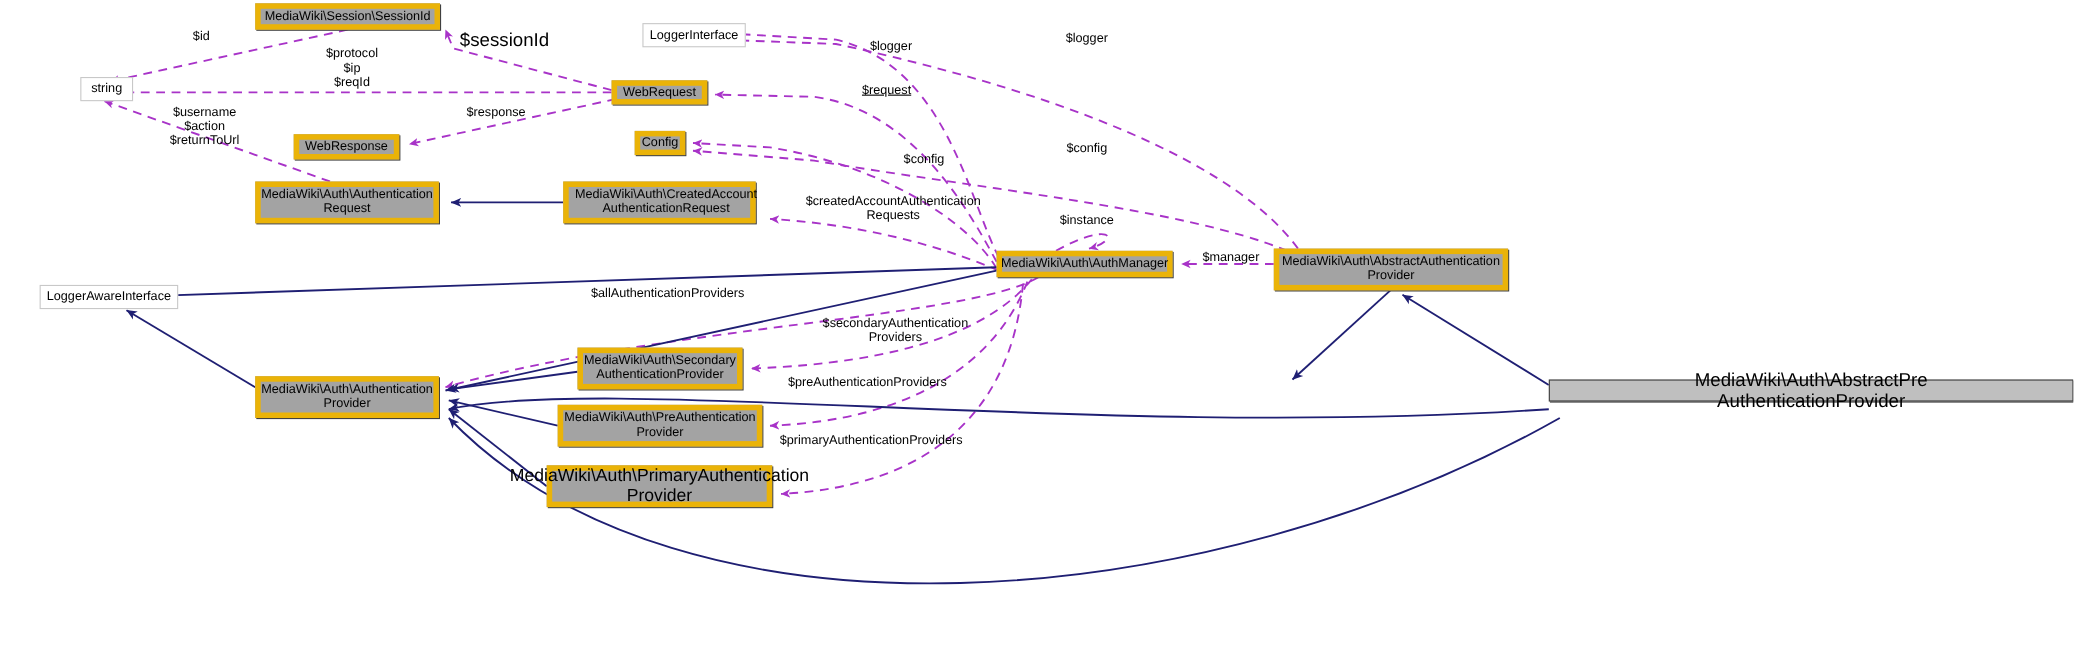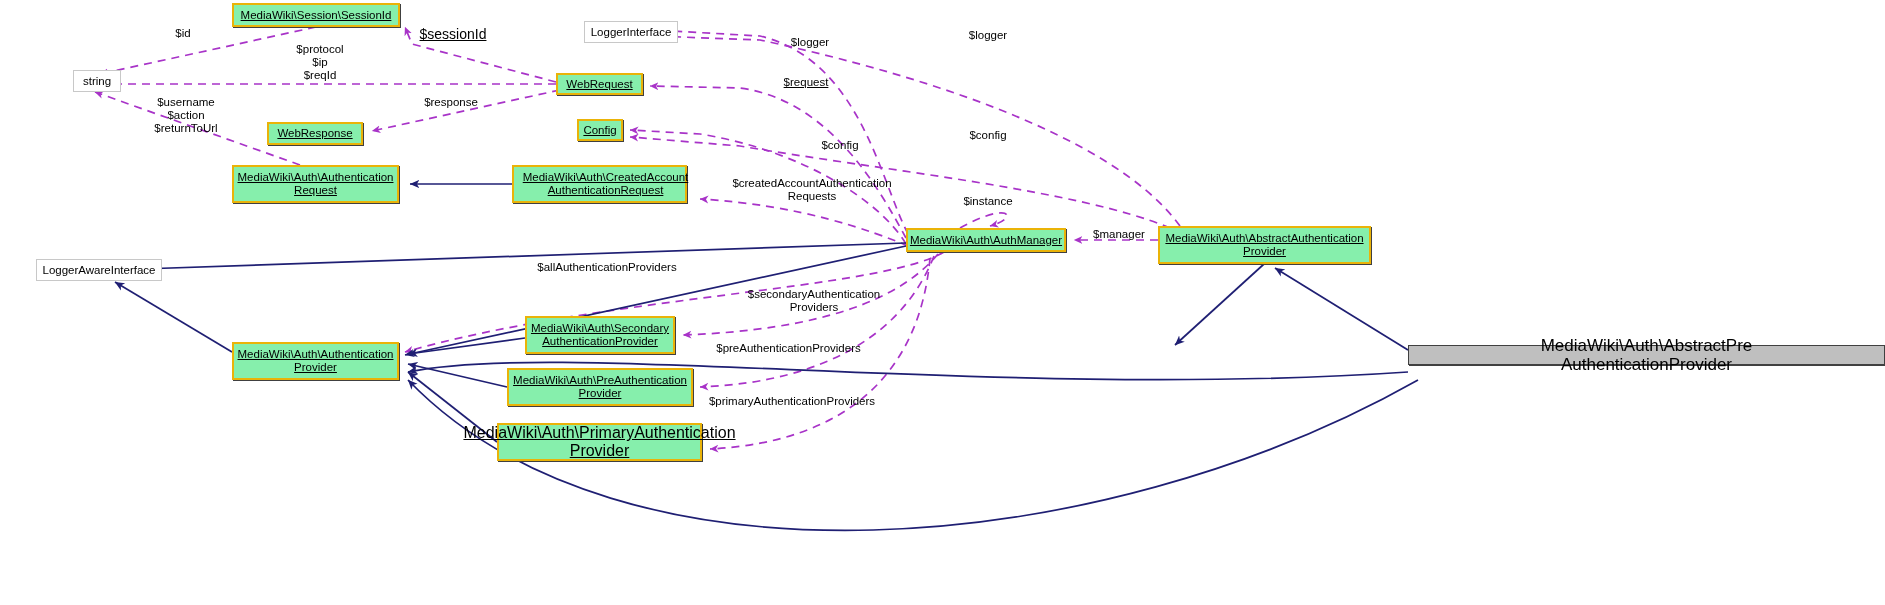--- a/index.html
+++ b/index.html
@@ -1,20 +1,20 @@
 <!DOCTYPE html>
 <html><head>
 <meta charset="utf-8">
 <style>
   html,body{margin:0;padding:0;background:#ffffff;}
   body{font-family:"Liberation Sans","DejaVu Sans",sans-serif;}
   #canvas{position:relative;width:1885px;height:605px;background:#ffffff;overflow:hidden;}
   #edges{position:absolute;left:0;top:0;width:1885px;height:605px;}
   .node{position:absolute;box-sizing:border-box;display:flex;align-items:center;justify-content:center;text-align:center;line-height:1.12;color:#000;}
-  .node.solid{border:2px solid #eab308;background:#86efac;box-shadow:1px 1px 0 0 #404040;text-decoration:underline;}
+  .node.solid{border:5px solid #eab308;background:#a3a3a3;box-shadow:1px 1px 0 0 #404040;}
   .node.iface{border:1px solid #c8c8c8;background:#ffffff;margin-left:31px;}
   .node.hl{border:1px solid #404040;background:#bfbfbf;box-shadow:1px 1px 0 0 #404040;}
   .edge-label{position:absolute;color:#000;text-align:center;line-height:1.12;white-space:pre;pointer-events:none;}
 </style>
 </head>
 <body>
 
 <div id="canvas">
 
   <svg id="edges" viewBox="0 0 1885 605" xmlns="http://www.w3.org/2000/svg">
@@ -81,21 +81,21 @@
   <div class="node solid" style="left:525px;top:316px;width:150px;height:38px;font-size:11.5px;white-space:pre-line;">MediaWiki\Auth\Secondary
 AuthenticationProvider</div>
   <div class="node solid" style="left:507px;top:368px;width:186px;height:38px;font-size:11.5px;white-space:pre-line;">MediaWiki\Auth\PreAuthentication
 Provider</div>
   <div class="node solid" style="left:497px;top:423px;width:205px;height:38px;font-size:16px;white-space:pre-line;">MediaWiki\Auth\PrimaryAuthentication
 Provider</div>
   <div class="node hl" style="left:1408px;top:345px;width:477px;height:20px;font-size:17px;white-space:pre-line;">MediaWiki\Auth\AbstractPre
 AuthenticationProvider</div>
 
   <div class="edge-label" style="left:163px;top:27px;width:40px;font-size:11.5px;">$id</div>
-  <div class="edge-label" style="left:418px;top:27px;width:70px;font-size:14px;text-decoration:underline;">$sessionId</div>
+  <div class="edge-label" style="left:418px;top:27px;width:70px;font-size:17px;">$sessionId</div>
   <div class="edge-label" style="left:290px;top:43px;width:60px;font-size:11.5px;">$protocol
 $ip
 $reqId</div>
   <div class="edge-label" style="left:784px;top:36px;width:52px;font-size:11.5px;">$logger</div>
   <div class="edge-label" style="left:962px;top:29px;width:52px;font-size:11.5px;">$logger</div>
   <div class="edge-label" style="left:418px;top:96px;width:66px;font-size:11.5px;">$response</div>
   <div class="edge-label" style="left:778px;top:76px;width:56px;font-size:11.5px;text-decoration:underline;">$request</div>
   <div class="edge-label" style="left:146px;top:96px;width:80px;font-size:11.5px;">$username
 $action
 $returnToUrl</div>

